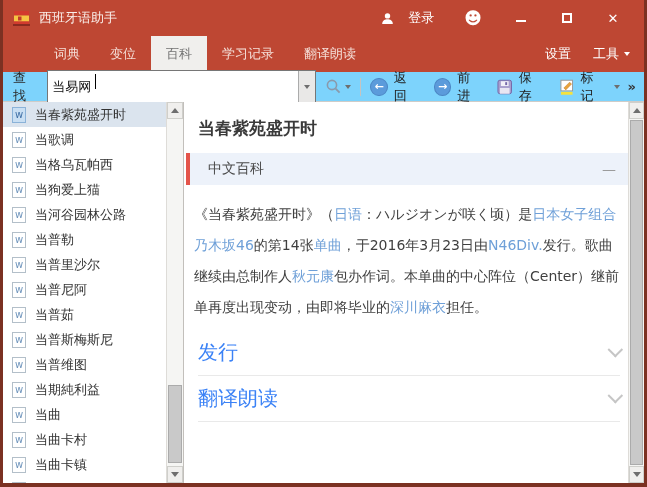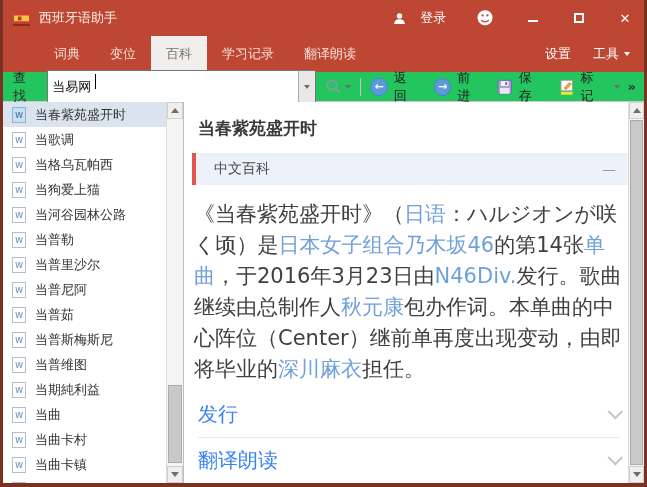--- a/index.html
+++ b/index.html
@@ -3,21 +3,21 @@
 <meta charset="utf-8">
 <style>
   * { margin:0; padding:0; box-sizing:border-box; }
   html,body { width:647px; height:487px; overflow:hidden;
     font-family:"DejaVu Sans","Liberation Sans",sans-serif; }
   .window { width:647px; height:487px; background:#fff; position:relative;
     border-left:3px solid #7B3122; border-right:3px solid #7B3122; border-bottom:4px solid #7B3122; }
 
   
   .titlebar { height:36px; background:#BE4733; display:flex; align-items:center;
-    padding:0 12px 0 10px; color:#fff; }
+    padding:0 24px 0 10px; color:#fff; }
   .app-icon { width:17px; height:15px; margin-right:9px; flex:0 0 auto; }
   .win-title { font-size:13px; color:#FAEFEA; }
   .title-right { margin-left:auto; display:flex; align-items:center; }
   .login { display:flex; align-items:center; gap:14px; font-size:13px; color:#fff; cursor:default; }
   .smiley { font-size:17px; color:#fff; margin-left:30px; line-height:1; }
   .win-btn { margin-left:32px; color:#fff; display:flex; align-items:center; justify-content:center;
     width:14px; height:16px; font-size:13px; }
   .minbar { width:10px; height:2px; background:#fff; display:block; margin-top:6px; }
   .maxbox { width:10px; height:10px; border:2px solid #fff; display:block; }
 
@@ -26,21 +26,21 @@
   .tabs { display:flex; padding-left:3px; }
   .tab { padding:0 15px; line-height:36px; font-size:13px; color:#F5DFD8; cursor:pointer; }
   .tab.active { background:#F0EFED; color:#737373; }
   .menu-right { margin-left:auto; display:flex; align-items:center; padding-right:14px; gap:22px; }
   .menu-link { font-size:13px; color:#fff; display:flex; align-items:center; gap:5px; cursor:pointer; }
   .caret-down { width:0; height:0; border-left:3px solid transparent; border-right:3px solid transparent;
     border-top:4px solid #6E6E6E; display:inline-block; }
   .caret-down.white { border-top-color:#fff; }
 
   
-  .toolbar { height:30px; background:#22c55e; border-bottom:1px solid #CFCCC8;
+  .toolbar { height:30px; background:#7dd3fc; border-bottom:1px solid #CFCCC8;
     display:flex; align-items:center; padding:0 8px; }
   .find-label { font-size:13px; color:#2B2B2B; margin:0 9px 0 2px; }
   .search-box { width:277px; height:34px; border:1px solid #767676; background:#fff;
     display:flex; position:relative; }
   .search-input { flex:1; border:0; outline:none; font-size:13px; padding:0 4px;
     font-family:"DejaVu Sans","Liberation Sans",sans-serif; color:#111; }
   .combo-btn { width:17px; background:#E9E8E7; border-left:1px solid #ABABAB;
     display:flex; align-items:center; justify-content:center; cursor:pointer; }
   .tool-btn { display:flex; align-items:center; gap:3px; margin-left:9px; cursor:pointer; }
   .vsep { width:1px; height:18px; background:#C6C3BF; margin:0 9px; }
@@ -57,26 +57,26 @@
   #entry-list { list-style:none; width:164px; height:100%; overflow:hidden; }
   .entry { height:25px; display:flex; align-items:center; padding-left:9px; gap:9px; cursor:pointer; }
   .entry.selected { background:#DBE4EE; }
   .wicon { width:14px; height:16px; background:#fff; border:1px solid #B3BFC9; font-size:10px;
     color:#6E94BC; text-align:center; line-height:14px; font-style:normal; flex:0 0 auto; }
   .entry.selected .wicon { background:#C9DFF3; border-color:#8AB2D8; color:#3F6FA5; }
   .entry-label { font-size:13px; color:#333; white-space:nowrap; }
 
   .content { flex:1; position:relative; background:#fff; overflow:hidden; }
   .article-title { font-size:17px; font-weight:bold; color:#3A3A3A; padding:15px 0 0 14px; }
-  .section-header { margin:13px 8px 0 8px; height:32px; background:#EDF2FA; position:relative;
+  .section-header { margin:13px 8px 0 2px; height:32px; background:#EDF2FA; position:relative;
     display:flex; align-items:center; }
   .accent { position:absolute; left:0; top:0; width:4px; height:32px; background:#E4544A; }
   .section-header-label { font-size:14px; color:#4A4A4A; margin-left:22px; }
   .collapse { margin-left:auto; margin-right:20px; color:#9B9B9B; font-size:14px; cursor:pointer; }
-  .article-paragraph { margin:14px 14px 7px 10px; width:432px; font-size:21px; line-height:31px; color:#3F3F3F; }
+  .article-paragraph { margin:14px 14px 7px 10px; width:432px; font-size:14px; line-height:31px; color:#3F3F3F; }
   .article-paragraph .link { color:#6FA0D8; cursor:pointer; }
   .sections { margin:6px 24px 0 14px; }
   .section-row { height:46px; display:flex; align-items:center; border-bottom:1px solid #E9E9E9; cursor:pointer; }
   .section-row-label { font-size:20px; color:#3b82f6; }
   .chevron { margin-left:auto; margin-right:2px; width:11px; height:11px; border-right:2px solid #C6C6C6;
     border-bottom:2px solid #C6C6C6; transform:rotate(45deg) translateY(-4px); }
 
   
   .vscroll { position:absolute; top:0; bottom:0; width:17px; background:#F5F5F3; border-left:1px solid #DEDCD8; }
   .side-scroll { right:0; }

